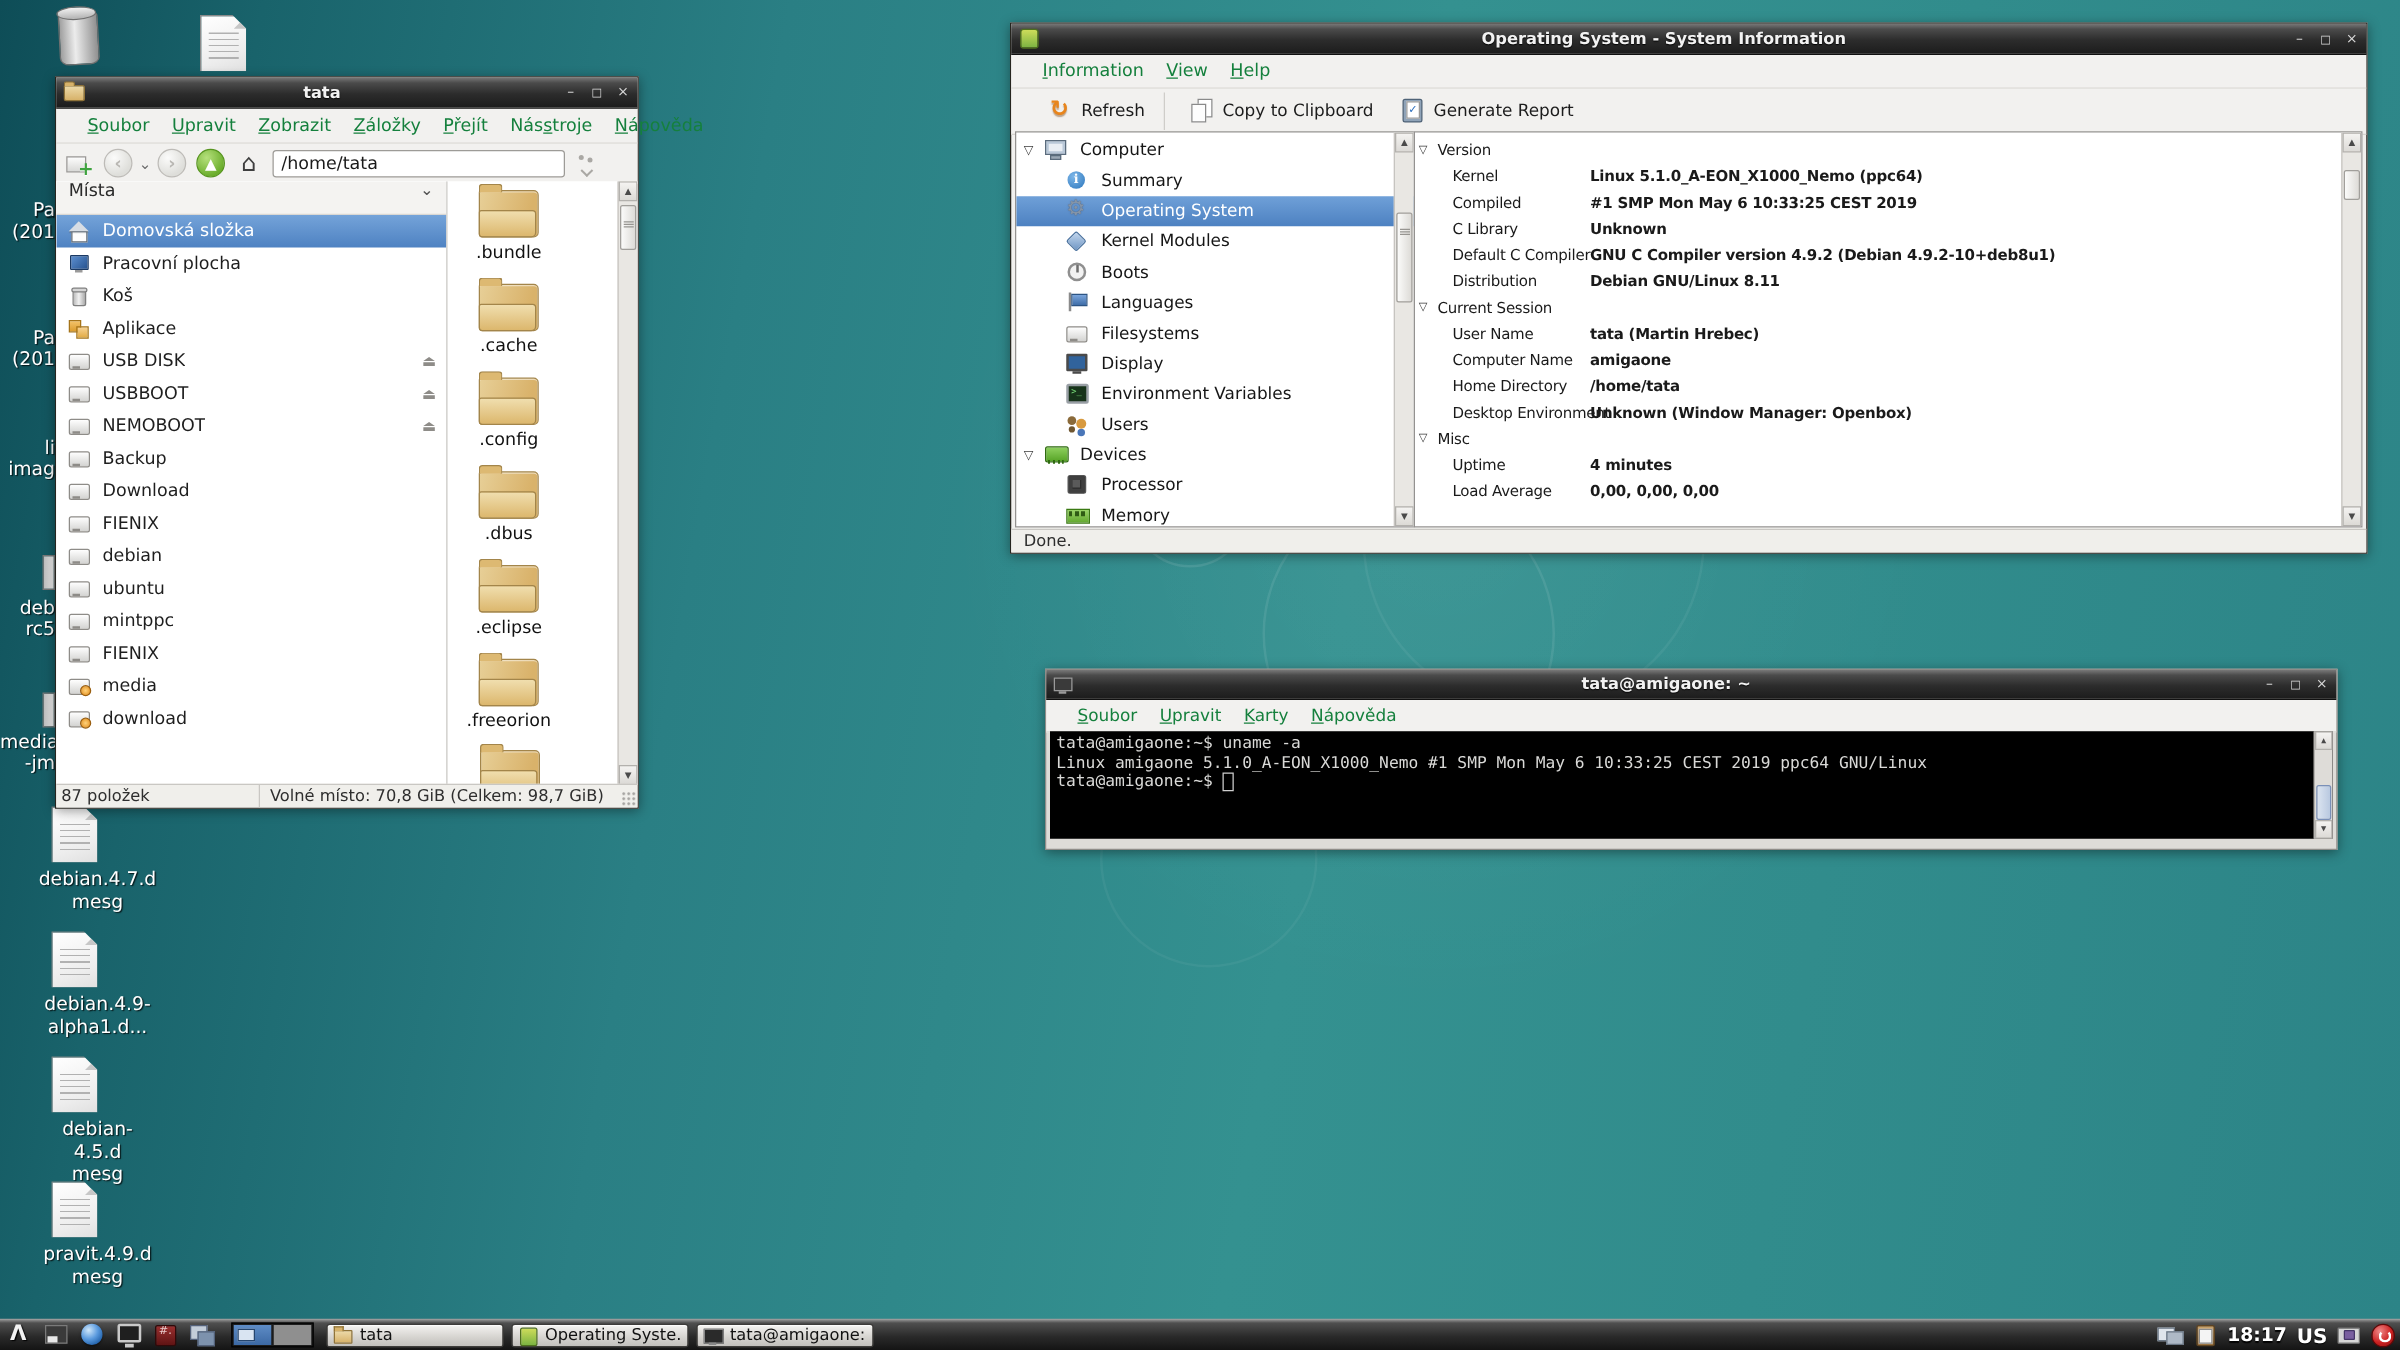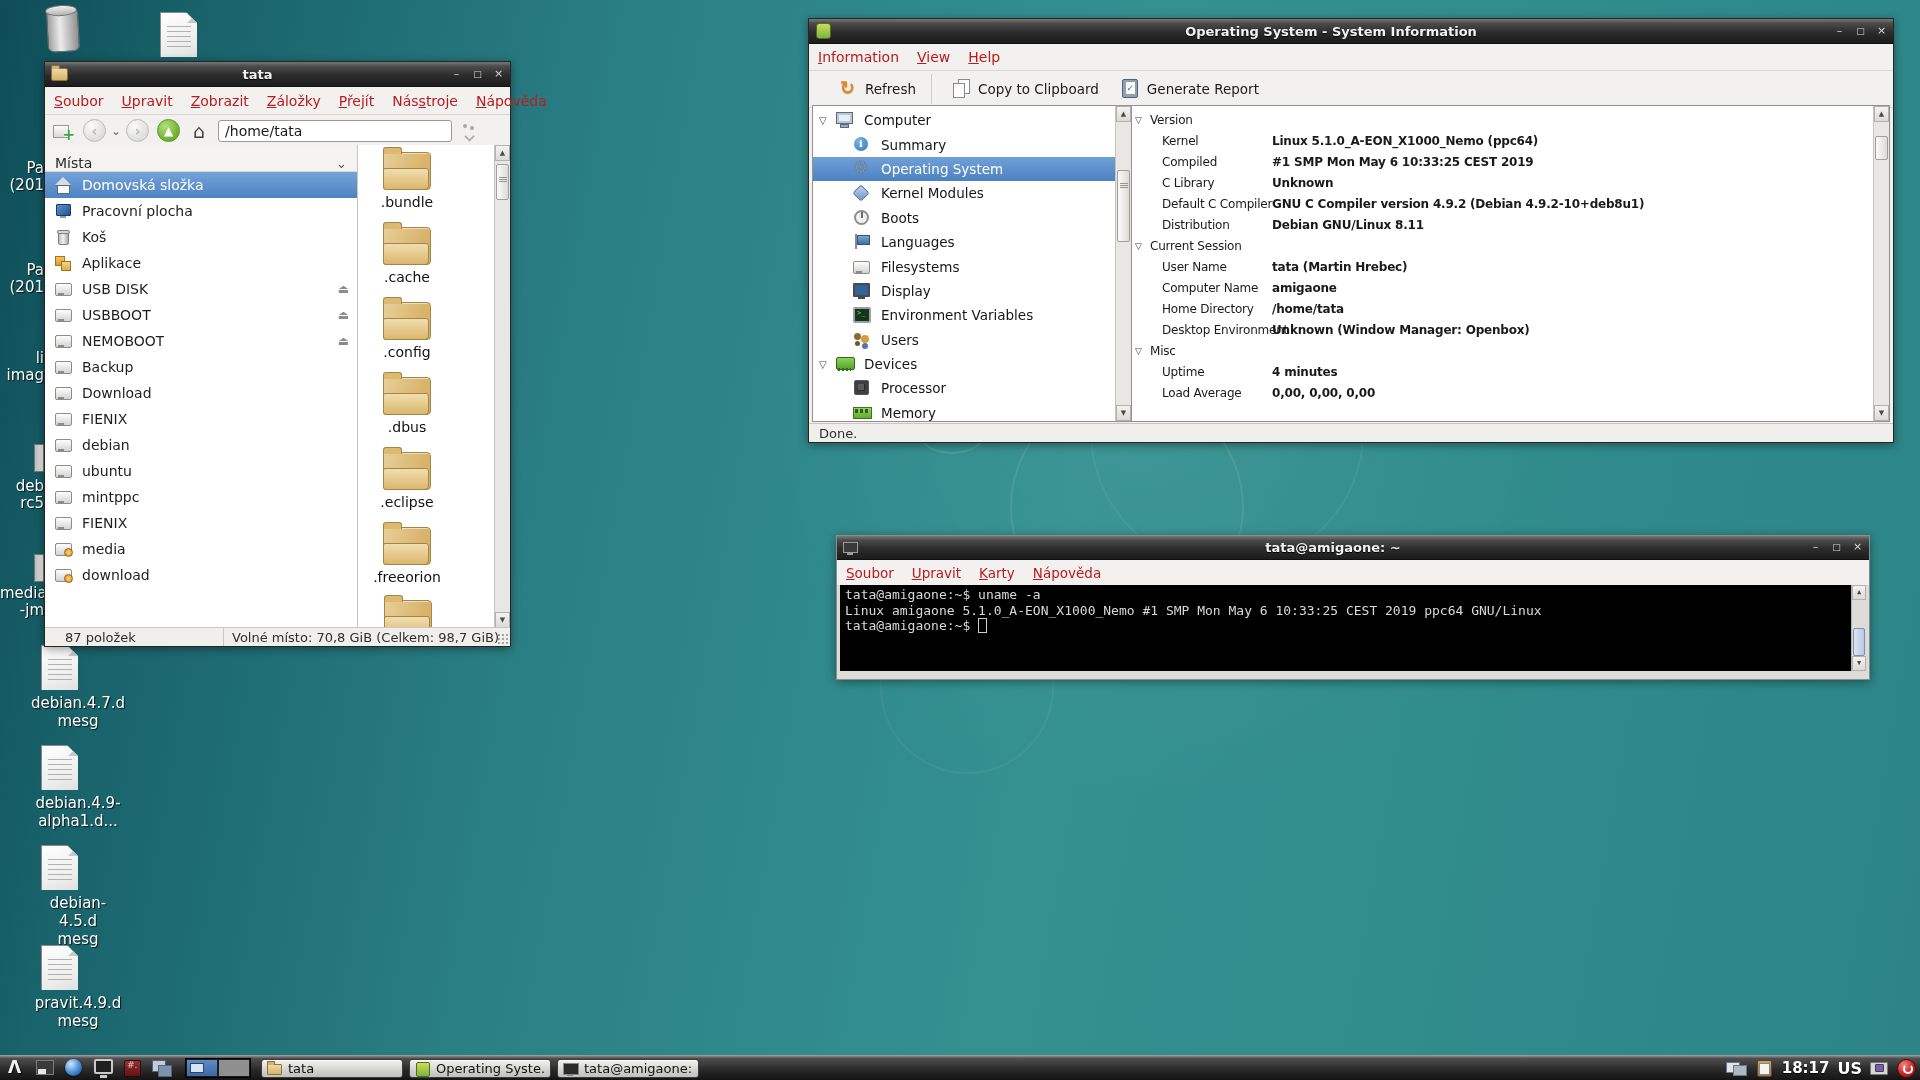--- a/index.html
+++ b/index.html
@@ -16,21 +16,21 @@
 
   
   .win{position:absolute;background:#f1f0ee;border:1px solid #26251f;box-shadow:0 2px 9px rgba(0,0,0,.4);}
   .titlebar{position:relative;height:24px;background:linear-gradient(180deg,#787878 0%,#4b4b4b 18%,#2c2c2c 55%,#1c1c1c 100%);
     border-bottom:1px solid #101010;display:flex;align-items:center;}
   .titlebar .title{position:absolute;left:30px;right:70px;text-align:center;color:#f2f2f2;font-size:13px;font-weight:bold;
     text-shadow:0 1px 1px #000;white-space:nowrap;overflow:hidden;}
   .winbtns{position:absolute;right:5px;top:0;bottom:0;display:flex;gap:8px;align-items:center;z-index:3;}
   .wbtn{width:13px;height:13px;color:#d8d8d8;font-size:11px;line-height:12px;text-align:center;}
   .wbtn.min::before{content:"–";} .wbtn.max::before{content:"□";font-size:9px;} .wbtn.cls::before{content:"×";}
-  .menubar{display:flex;align-items:center;background:#f2f1ef;border-bottom:1px solid #d9d7d3;font-size:14px;color:#b91c1c;padding-left:0;}
+  .menubar{display:flex;align-items:center;background:#f2f1ef;border-bottom:1px solid #d9d7d3;font-size:14px;color:#15803d;padding-left:16px;}
   .mitem{padding:0 9px;white-space:nowrap;} .ak{text-decoration:underline;}
   .toolbar{display:flex;align-items:center;background:#f2f1ef;border-bottom:1px solid #d6d4d0;}
   .statusbar{position:absolute;left:0;right:0;bottom:0;height:18px;background:#f0efeb;border-top:1px solid #c9c7c3;
     display:flex;align-items:center;font-size:13px;color:#2e2e2e;}
 
   
   .vscroll{background:#e9e7e3;border-left:1px solid #c6c4c0;display:flex;flex-direction:column;}
   .sarrow{height:14px;flex:none;background:linear-gradient(#f4f3f1,#dcdad6);border:1px solid #b3b1ad;
     font-size:7px;color:#4a4a4a;display:flex;align-items:center;justify-content:center;}
   .sthumb{flex:none;background:linear-gradient(90deg,#fbfbfa,#dddbd7);border:1px solid #a19f9b;border-radius:2px;margin:0 1px;}
@@ -79,21 +79,21 @@
   .fbtn.up{background:radial-gradient(circle at 35% 30%,#b5e07c,#6cae2d 72%);border-color:#57951f;color:#fff;font-size:12px;}
   .chevi{color:#6a6a6a;font-size:12px;margin:0 -3px;}
   .home-btn{width:22px;height:22px;font-size:19px;color:#3f3f3f;text-align:center;line-height:22px;flex:none;}
   .pathbar{height:20px;width:220px;border:1px solid #9d9b97;border-radius:3px;background:#fff;
     font:14px "DejaVu Sans",sans-serif;padding:0 6px;color:#1a1a1a;}
   .pathtool-icon{width:18px;height:20px;position:relative;}
   .pathtool-icon::before{content:"";position:absolute;left:3px;top:3px;width:4px;height:4px;border-radius:50%;background:#aaa8a4;box-shadow:7px 2px 0 #aaa8a4;}
   .pathtool-icon::after{content:"";position:absolute;left:5px;top:11px;width:7px;height:7px;border:2px solid #aaa8a4;border-top:0;border-left:0;transform:rotate(45deg) scale(.8);}
   .fm-body{position:absolute;top:83px;left:0;right:0;bottom:18px;background:#fff;overflow:hidden;}
   .places{position:absolute;left:0;top:0;bottom:0;width:312px;background:#fff;border-right:1px solid #c9c7c3;overflow:hidden;}
-  .places-head{height:26px;display:flex;align-items:flex-end;padding:0 10px;background:#f4f3f1;border-bottom:1px solid #dad8d4;font-size:14px;color:#2a2a2a;}
+  .places-head{height:26px;display:flex;align-items:flex-start;padding:0 10px;background:#f4f3f1;border-bottom:1px solid #dad8d4;font-size:14px;color:#2a2a2a;}
   .places-head .chev2{margin-left:auto;color:#555;font-size:13px;}
   .prow{height:26px;display:flex;align-items:center;padding:0 8px 0 10px;font-size:14px;color:#1e1e1e;}
   .prow.sel{background:linear-gradient(#74a3d9,#4e82c2);color:#fff;}
   .pic{width:18px;height:16px;margin-right:9px;position:relative;flex:none;}
   .plabel{white-space:nowrap;overflow:hidden;}
   .eject{width:16px;margin-left:auto;color:#8e8c88;font-size:12px;text-align:right;flex:none;}
   .eject.on::before{content:"⏏";}
   .pi-home-icon::before{content:"";position:absolute;left:2px;top:7px;width:11px;height:8px;background:#fdfdfd;border:1px solid #5f6a76;}
   .pi-home-icon::after{content:"";position:absolute;left:0;top:0;width:0;height:0;border-left:8px solid transparent;border-right:8px solid transparent;border-bottom:8px solid #d7dde4;filter:drop-shadow(0 1px 0 #5f6a76);}
   .pi-desktop-icon::before{content:"";position:absolute;left:1px;top:1px;width:13px;height:10px;background:linear-gradient(135deg,#5c8fd0,#27538f);border:1px solid #1b3a64;border-radius:1px;}
@@ -108,21 +108,21 @@
   .files{position:absolute;left:312px;top:0;bottom:0;right:15px;display:flex;flex-direction:column;align-items:flex-start;padding-top:7px;gap:17px;overflow:hidden;}
   .fitem{width:100px;display:flex;flex-direction:column;align-items:center;}
   .folder-lg{width:46px;height:36px;position:relative;background:linear-gradient(105deg,#e7cf97,#d9b26a 80%);
     border:1px solid #a3854a;border-radius:2px 4px 4px 3px;box-shadow:inset 0 1px 0 rgba(255,255,255,.5);flex:none;}
   .folder-lg::before{content:"";position:absolute;left:-1px;top:-6px;width:17px;height:6px;background:#ddb972;border:1px solid #a3854a;border-bottom:0;border-radius:3px 3px 0 0;}
   .folder-lg::after{content:"";position:absolute;left:-1px;bottom:-1px;width:44px;height:20px;background:linear-gradient(#f0deae,#dcb76d);border:1px solid #a3854a;border-radius:2px 3px 4px 3px;}
   .flabel{font-size:14px;color:#111;margin-top:4px;text-align:center;}
   .partial-folder{position:absolute;left:339px;top:455px;}
   .files-scroll{position:absolute;right:0;top:0;bottom:0;width:15px;}
   .files-scroll .sthumb{height:34px;margin-top:3px;}
-  #fm .st-left{width:158px;padding-left:20px;border-right:1px solid #c9c7c3;height:100%;display:flex;align-items:center;}
+  #fm .st-left{width:158px;padding-left:4px;border-right:1px solid #c9c7c3;height:100%;display:flex;align-items:center;}
   #fm .st-right{padding-left:8px;}
   .grip-dots{position:absolute;right:1px;bottom:1px;width:12px;height:12px;
     background-image:radial-gradient(#a5a3a0 1px,transparent 1.2px);background-size:4px 4px;}
 
   
   #si{left:808px;top:18px;width:1084px;height:423px;}
   #si .menubar{height:26px;}
   #si .toolbar{height:36px;padding-left:19px;}
   .sibtn{display:flex;align-items:center;gap:6px;padding:0 11px;height:30px;font-size:13.5px;color:#1c1c1c;}
   #si .toolbar .sibtn:nth-of-type(1){border-right:1px solid #cfcdc9;padding-right:15px;margin-right:9px;}

